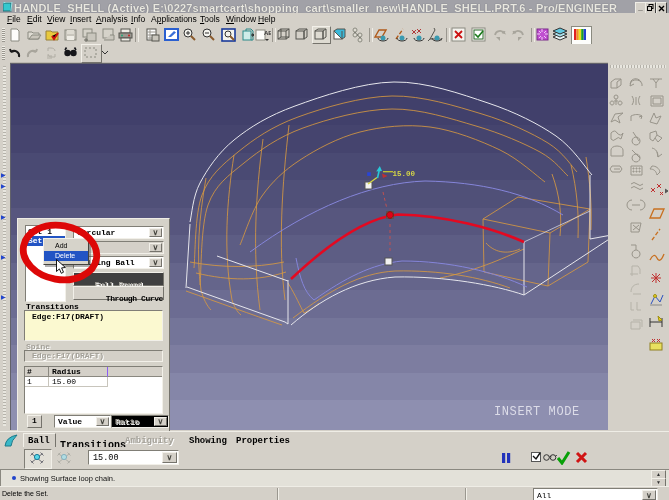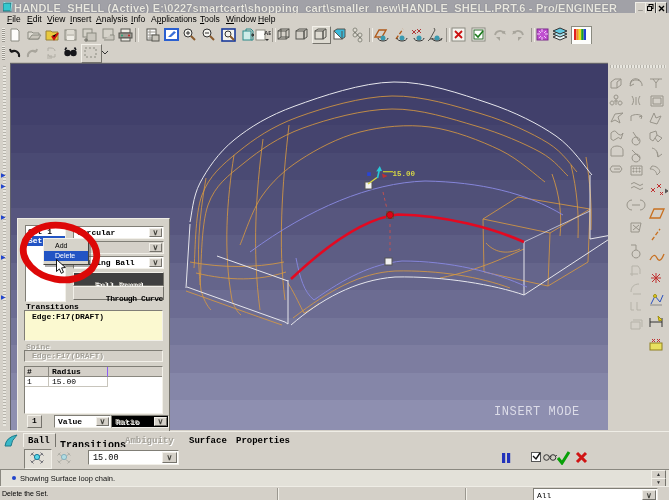--- a/index.html
+++ b/index.html
@@ -515,21 +515,21 @@
 </svg>
 
 <div id="tabrow" class="abs">
  <svg class="abs" style="left:3px;top:1px" width="18" height="15">
         <path d="M2,13 Q3,4 14,2 Q8,8 8,13 Z" fill="#3ab8c8" stroke="#1a7a8a"></path>
       </svg>
  <div class="abs raise" style="left:23px;top:1px;width:31px;height:15px;background:#d4d0c8;"></div>
  <span class="abs ptxt" style="left:28px;top:4px;font-size:9px;">Ball</span>
  <span class="abs ptxt" style="left:60px;top:8px;font-size:10px;">Transitions</span>
  <span class="abs gtxt" style="left:125px;top:4px;font-size:9px;">Ambiguity</span>
- <span class="abs ptxt" style="left:189px;top:4px;font-size:9px;">Surface</span>
+ <span class="abs ptxt" style="left:189px;top:4px;font-size:9px;">Showing</span>
  <span class="abs ptxt" style="left:236px;top:4px;font-size:9px;text-align:center;">Properties</span>
 </div>
 <div id="dashrow" class="abs">
  <div class="abs sunk" style="left:24px;top:2px;width:26px;height:18px;background:#e2dfd7;"></div>
  <svg class="abs" style="left:29px;top:4px" width="17" height="14">
         <path d="M8,7 L2.5,2.5 M8,7 L13.5,2.5 M8,7 L2.5,11.5 M8,7 L13.5,11.5 M1.5,4.5 L4.5,1.5 M14.5,4.5 L11.5,1.5 M1.5,9.5 L4.5,12.5 M14.5,9.5 L11.5,12.5" stroke="#6a6a72" fill="none"></path>
         <circle cx="8" cy="6" r="2.6" fill="#58d8e8" stroke="#1a7a9a"></circle>
       </svg>
  <svg class="abs" style="left:56px;top:4px" width="17" height="14" opacity="0.85">
         <path d="M8,7 L2.5,2.5 M8,7 L13.5,2.5 M8,7 L2.5,11.5 M8,7 L13.5,11.5 M1.5,4.5 L4.5,1.5 M14.5,4.5 L11.5,1.5 M1.5,9.5 L4.5,12.5 M14.5,9.5 L11.5,12.5" stroke="#a8a8a0" fill="none"></path>

